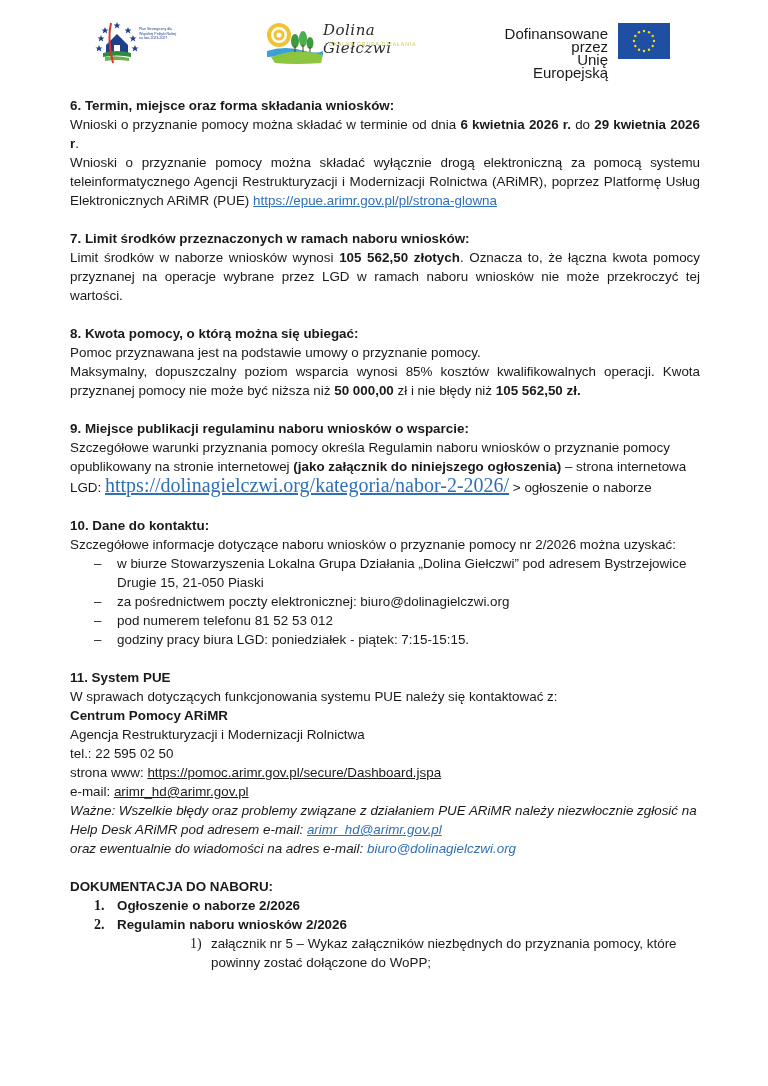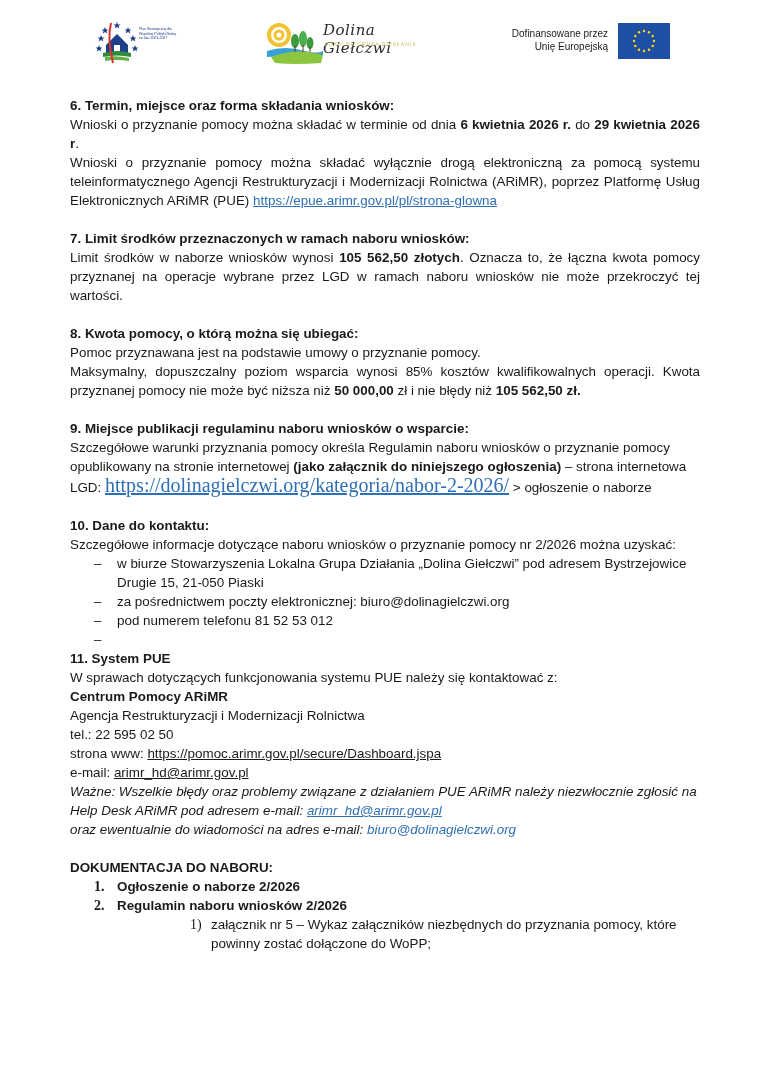--- a/index.html
+++ b/index.html
@@ -5,21 +5,21 @@
   html, body { margin:0; padding:0; background:#ffffff; }
   body { width:768px; height:1086px; position:relative; overflow:hidden;
          font-family:"Liberation Sans", "DejaVu Sans", sans-serif; color:#1a1a1a; }
   .header { position:absolute; top:13px; left:0; width:768px; height:56px; }
   .logo-ps { position:absolute; left:95px; top:6px; width:85px; height:46px; }
   .logo-ps .ps-text { position:absolute; left:44px; top:8px; font-size:3.5px; line-height:4.5px; color:#1e3f8a; width:40px; }
   .logo-lgd { position:absolute; left:265px; top:8px; width:170px; height:44px; }
   .lgd-name { position:absolute; left:58px; top:0px; font-family:"DejaVu Serif", serif; font-style:italic; font-size:15px; color:#2b2b2b; letter-spacing:0.5px; }
   .lgd-sub { position:absolute; left:60px; top:20px; font-size:5px; color:#c9c95a; letter-spacing:1px; }
   .logo-eu { position:absolute; left:505px; top:10px; width:165px; height:40px; }
-  .eu-text { position:absolute; right:62px; top:4px; text-align:right; font-size:10px; line-height:13px; color:#1a1a1a; }
+  .eu-text { position:absolute; right:62px; top:4px; text-align:right; font-size:15px; line-height:13px; color:#1a1a1a; }
   .eu-flag { position:absolute; right:0; top:0; width:52px; height:36px; background:#1f4fa3; }
 
   .content { position:absolute; left:70px; top:96px; width:630px; font-size:13.4px; line-height:19px; }
   .section { margin-bottom:19px; }
   .h { font-weight:bold; }
   .p { text-align:justify; }
   .b { font-weight:bold; }
   .link { color:#2f6fb5; text-decoration:underline; }
   .link-serif { color:#2f6fb5; text-decoration:underline; font-family:"Liberation Serif", serif; font-size:20px; }
   .ulink { color:#1a1a1a; text-decoration:underline; }
@@ -126,21 +126,21 @@
     <div><span>Szczegółowe warunki przyznania pomocy określa Regulamin naboru wniosków o przyznanie pomocy opublikowany na stronie internetowej </span><span class="b">(jako załącznik do niniejszego ogłoszenia)</span><span> – strona internetowa LGD: </span><a class="link-serif">https://dolinagielczwi.org/kategoria/nabor-2-2026/</a><span> &gt; ogłoszenie o naborze</span></div>
   </div>
 
   <div class="section">
     <div class="h">10. Dane do kontaktu:</div>
     <div>Szczegółowe informacje dotyczące naboru wniosków o przyznanie pomocy nr 2/2026 można uzyskać:</div>
     <ul class="dash">
       <li><span class="dash-mark">–</span><span>w biurze Stowarzyszenia Lokalna Grupa Działania „Dolina Giełczwi” pod adresem Bystrzejowice Drugie 15, 21-050 Piaski</span></li>
       <li><span class="dash-mark">–</span><span>za pośrednictwem poczty elektronicznej: biuro@dolinagielczwi.org</span></li>
       <li><span class="dash-mark">–</span><span>pod numerem telefonu 81 52 53 012</span></li>
-      <li><span class="dash-mark">–</span></li>
+      <li><span class="dash-mark">–</span><span>godziny pracy biura LGD: poniedziałek - piątek: 7:15-15:15.</span></li>
     </ul>
   </div>
 
   <div class="section">
     <div class="h">11. System PUE</div>
     <div>W sprawach dotyczących funkcjonowania systemu PUE należy się kontaktować z:</div>
     <div class="b">Centrum Pomocy ARiMR</div>
     <div>Agencja Restrukturyzacji i Modernizacji Rolnictwa</div>
     <div>tel.: 22 595 02 50</div>
     <div><span>strona www: </span><a class="ulink">https://pomoc.arimr.gov.pl/secure/Dashboard.jspa</a></div>

